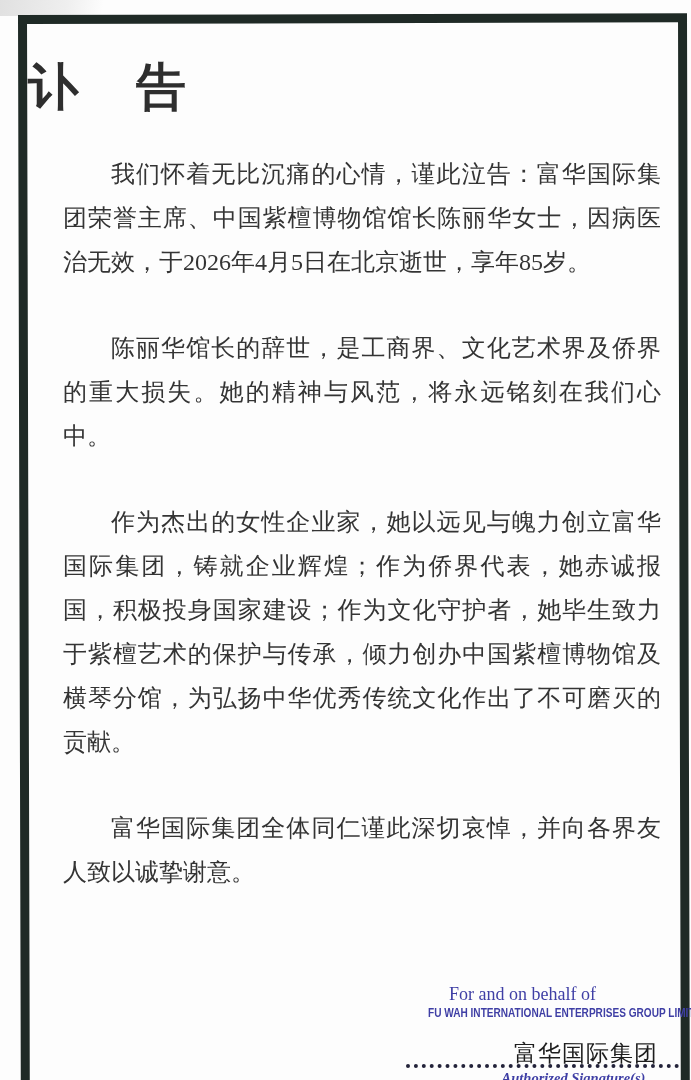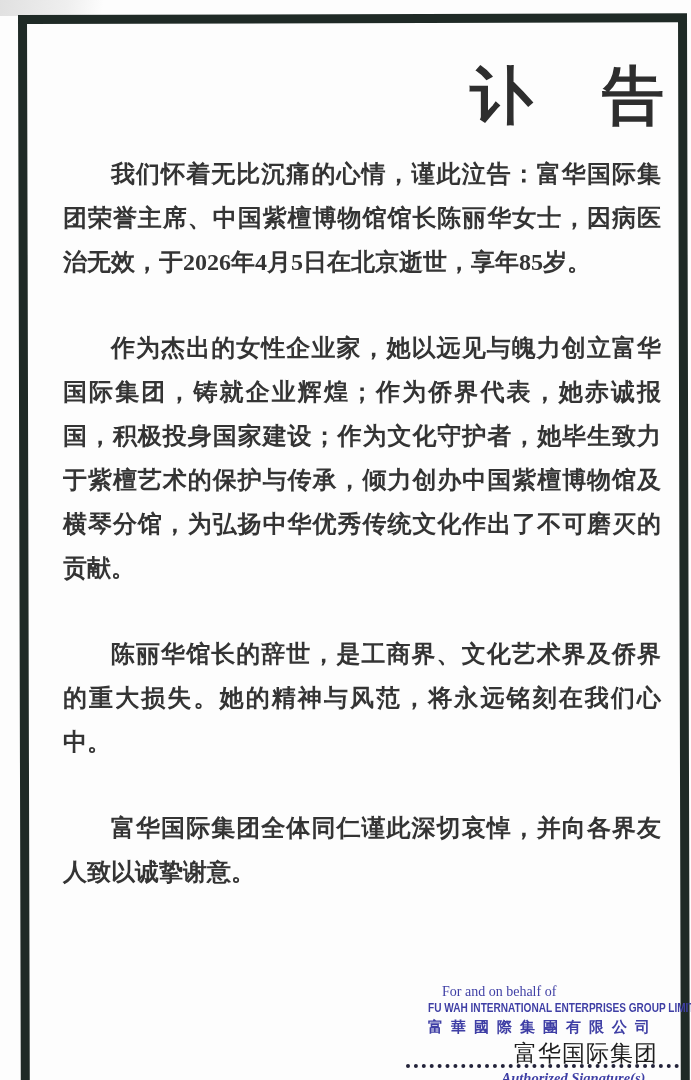--- a/index.html
+++ b/index.html
@@ -39,54 +39,53 @@
     border: 9px solid var(--frame-color);
     transform: rotate(-0.15deg);
     transform-origin: top left;
   }
 
   .doc-title {
     position: absolute;
     top: 54px;
     left: 28px;
     width: 640px;
-    text-align: right;
-    font-size: 62px;
+    text-align: left;
+    font-size: 50px;
     font-weight: bold;
     color: #2e2e2e;
     letter-spacing: 4px;
   }
 
   .doc-body {
     position: absolute;
     top: 152px;
     left: 63px;
     width: 598px;
     font-size: 24px;
     line-height: 44px;
     color: var(--text-color);
     text-align: justify;
   }
   .doc-body p {
     text-indent: 2em;
     margin: 0 0 42px 0;
-    font-weight: bold;
   }
 
   .stamp {
     position: absolute;
     left: 428px;
     top: 984px;
     width: 250px;
     color: var(--stamp-blue);
     line-height: 1.15;
   }
   .stamp-en1 {
-    font-size: 14px;
-    margin-left: 14px;
+    font-size: 18px;
+    margin-left: 21px;
     font-family: "Liberation Serif", serif;
   }
   .stamp-en2 {
     font-size: 12px;
     font-family: "Liberation Sans", sans-serif;
     font-weight: bold;
     white-space: nowrap;
     transform: scaleX(0.84);
     transform-origin: 0 50%;
     margin-top: 2px;
@@ -139,29 +138,28 @@
 <div class="page">
 
   <div class="smudge"></div>
 
   <div class="frame"></div>
 
   <h1 class="doc-title">讣　告</h1>
 
   <div class="doc-body">
     <p>我们怀着无比沉痛的心情，谨此泣告：富华国际集团荣誉主席、中国紫檀博物馆馆长陈丽华女士，因病医治无效，于2026年4月5日在北京逝世，享年85岁。</p>
+    <p>陈丽华馆长的辞世，是工商界、文化艺术界及侨界的重大损失。她的精神与风范，将永远铭刻在我们心中。</p>
     <p>作为杰出的女性企业家，她以远见与魄力创立富华国际集团，铸就企业辉煌；作为侨界代表，她赤诚报国，积极投身国家建设；作为文化守护者，她毕生致力于紫檀艺术的保护与传承，倾力创办中国紫檀博物馆及横琴分馆，为弘扬中华优秀传统文化作出了不可磨灭的贡献。</p>
-    <p>陈丽华馆长的辞世，是工商界、文化艺术界及侨界的重大损失。她的精神与风范，将永远铭刻在我们心中。</p>
     <p>富华国际集团全体同仁谨此深切哀悼，并向各界友人致以诚挚谢意。</p>
   </div>
 
   <div class="stamp">
     <div class="stamp-en1">For and on behalf of</div>
     <div class="stamp-en2">FU WAH INTERNATIONAL ENTERPRISES GROUP LIMITED</div>
-    <div class="stamp-cn">富華國際集團有限公司</div>
   </div>
 
   <div class="signature-black">富华国际集团</div>
 
   <div class="dotted-line"></div>
 
   <div class="authorized">Authorized Signature(s)</div>
 
 </div>
 

